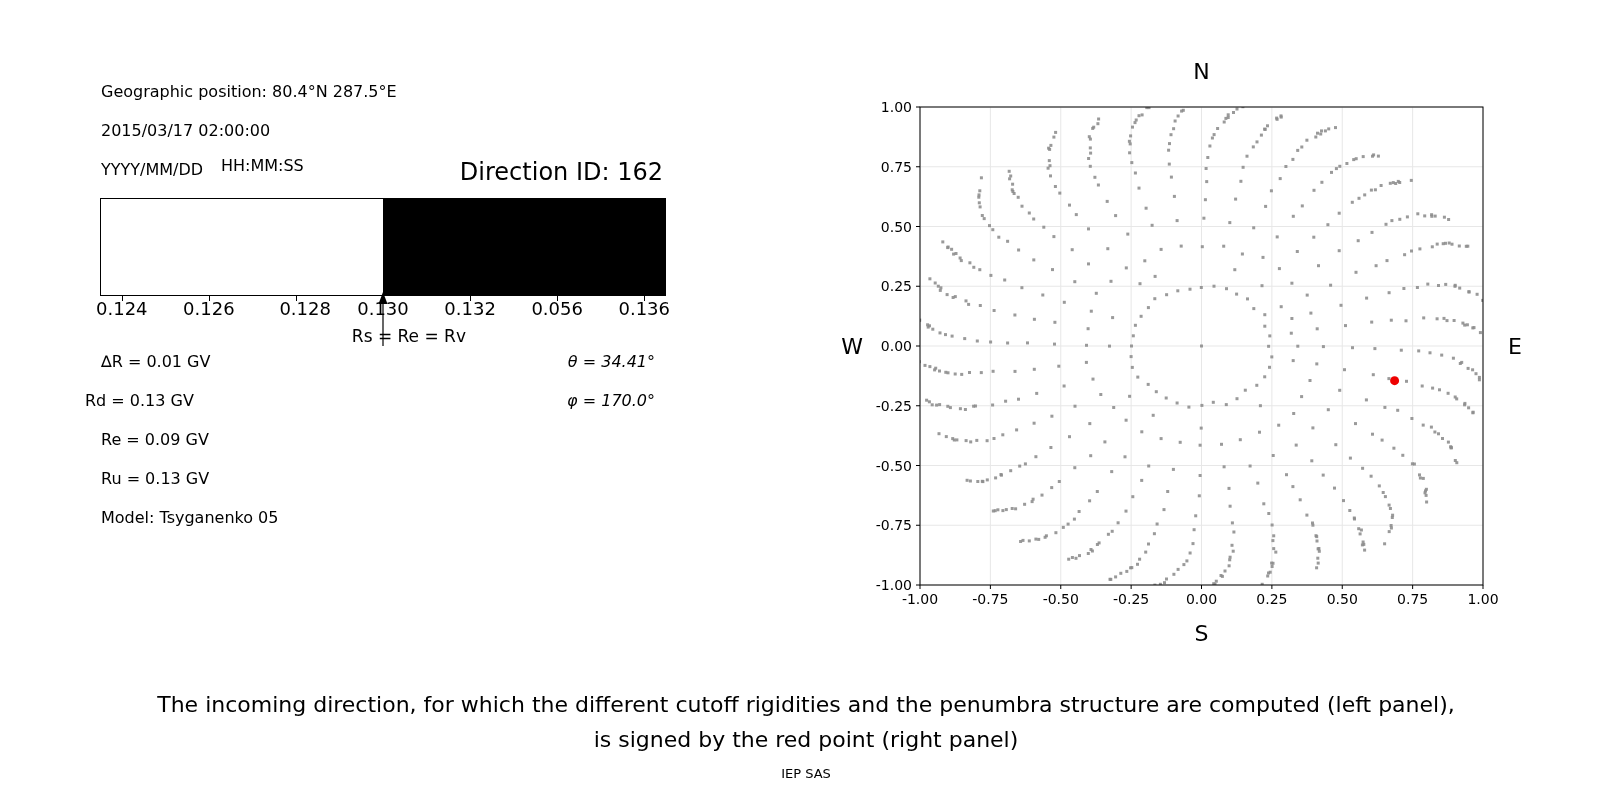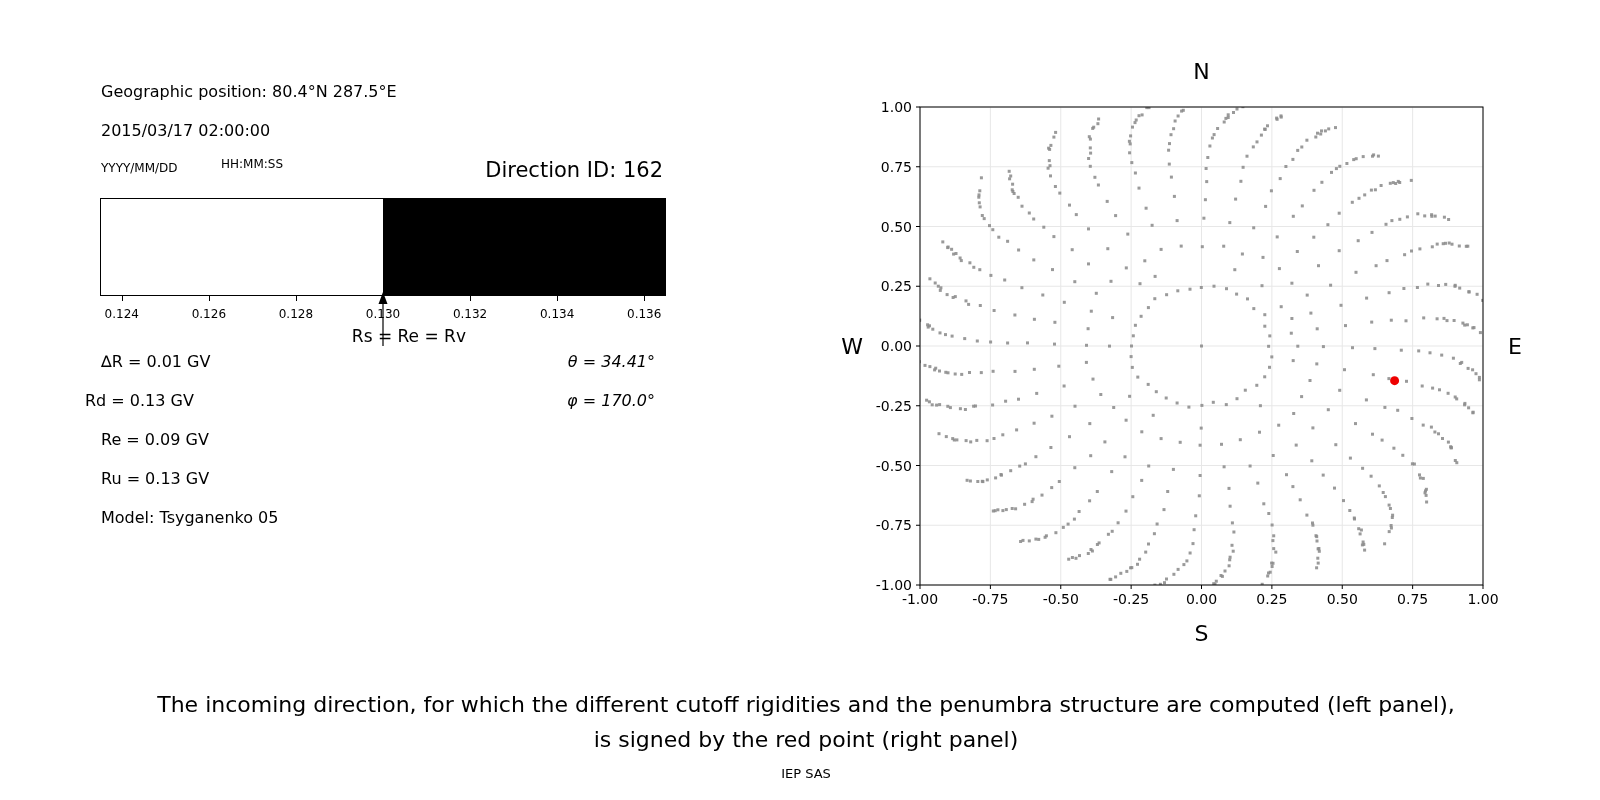--- a/index.html
+++ b/index.html
@@ -1,30 +1,30 @@
 <!DOCTYPE html>
 <html><head>
 <meta charset="utf-8">
 <style>
   html,body{margin:0;padding:0;background:#fff;}
   .page{position:relative;width:1600px;height:800px;background:#ffffff;overflow:hidden;
         font-family:"DejaVu Sans","Liberation Sans",sans-serif;color:#000;}
   .abs{position:absolute;line-height:1;white-space:nowrap;}
   .t20{font-size:16px;}
-  .t21{font-size:21px;}
-  .t14{font-size:12px;}
+  .t21{font-size:24px;}
+  .t14{font-size:16px;}
   .t13{font-size:13px;}
   .right{text-align:right;}
   .math{font-style:italic;}
   
   #bar{left:100px;top:198px;width:566px;height:98px;background:#fff;border:1px solid #000;box-sizing:border-box;}
   #bar-black{position:absolute;top:0;bottom:0;right:0;background:#000;}
   #bar-axis{left:100px;top:296px;width:566px;height:40px;}
   .bar-tick{position:absolute;top:0;width:1px;height:5px;background:#000;}
-  .bar-ticklabel{position:absolute;top:12px;width:70px;margin-left:-35px;text-align:center;font-size:12px;line-height:1;}
+  .bar-ticklabel{position:absolute;top:4px;width:70px;margin-left:-35px;text-align:center;font-size:18px;line-height:1;}
   #bar-annot{top:328px;width:180px;text-align:right;font-size:17px;}
   
   .cap{left:6px;width:1600px;text-align:center;font-size:22px;}
 </style>
 </head>
 <body>
 
 <div class="page">
 
   <div class="abs t20" style="left:101px;top:84px;">Geographic position: 80.4°N 287.5°E</div>
@@ -35,27 +35,27 @@
 
   <div class="abs" id="bar">
     <div id="bar-black" style="left: 50%; width: 50%;"></div>
   </div>
   <div class="abs" id="bar-axis">
       <div class="bar-tick" style="left: 21.7692px;"></div>
       <div class="bar-ticklabel" style="left: 21.7692px;">0.124</div>
       <div class="bar-tick" style="left: 108.846px;"></div>
       <div class="bar-ticklabel" style="left: 108.846px;">0.126</div>
       <div class="bar-tick" style="left: 195.923px;"></div>
-      <div class="bar-ticklabel" style="left: 195.923px;">0.128</div>
+      <div class="bar-ticklabel" style="left: 195.923px; text-align: right;">0.128</div>
       <div class="bar-tick" style="left: 283px;"></div>
       <div class="bar-ticklabel" style="left: 283px;">0.130</div>
       <div class="bar-tick" style="left: 370.077px;"></div>
       <div class="bar-ticklabel" style="left: 370.077px;">0.132</div>
       <div class="bar-tick" style="left: 457.154px;"></div>
-      <div class="bar-ticklabel" style="left: 457.154px;">0.134</div>
+      <div class="bar-ticklabel" style="left: 457.154px;">0.056</div>
       <div class="bar-tick" style="left: 544.231px;"></div>
       <div class="bar-ticklabel" style="left: 544.231px;">0.136</div>
     </div>
   <svg class="abs" id="bar-arrow" width="18" height="58" style="top:290px;left:374px;">
     <line x1="9" y1="56" x2="9" y2="8" stroke="#000" stroke-width="1.2"></line>
     <polygon points="9,2 4.5,14 13.5,14" fill="#000"></polygon>
   </svg>
   <div class="abs" id="bar-annot" style="left: 286px;">Rs = Re = Rv</div>
 
   <div class="abs t20" style="left:101px;top:354px;">∆R = 0.01 GV</div>

